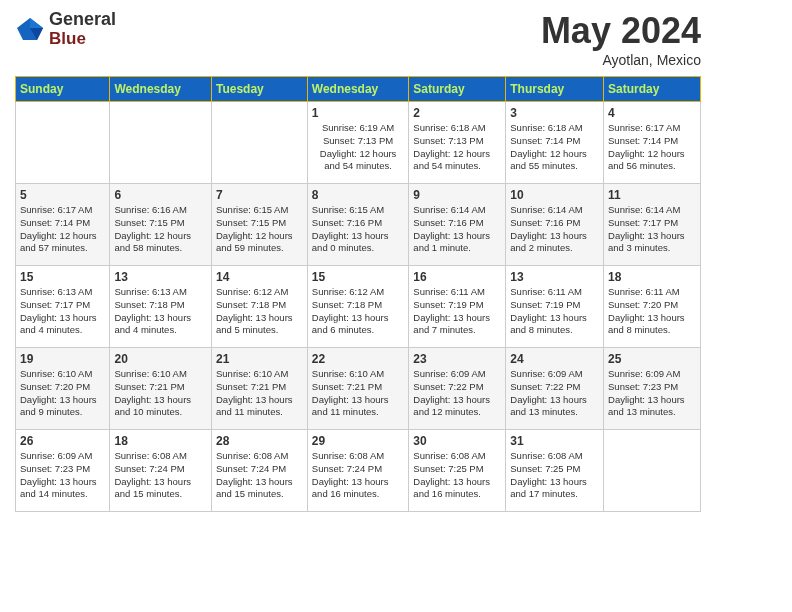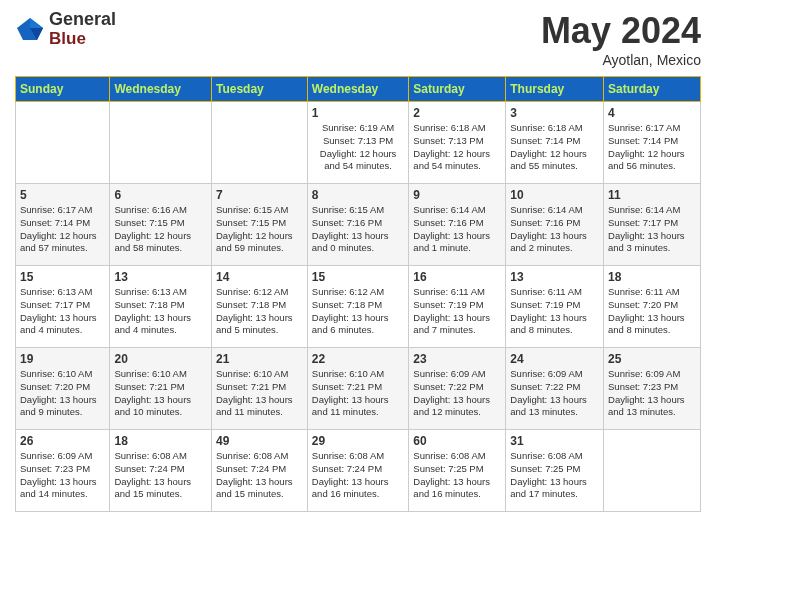--- a/index.html
+++ b/index.html
@@ -326,35 +326,35 @@
 and 14 minutes.</div>
           </td>
           <td>
             <div class="day-number">18</div>
             <div class="day-info" style="white-space: pre-line;">Sunrise: 6:08 AM
 Sunset: 7:24 PM
 Daylight: 13 hours
 and 15 minutes.</div>
           </td>
           <td>
-            <div class="day-number">49</div>
+            <div class="day-number">28</div>
             <div class="day-info" style="white-space: pre-line;">Sunrise: 6:08 AM
 Sunset: 7:24 PM
 Daylight: 13 hours
 and 15 minutes.</div>
           </td>
           <td>
             <div class="day-number">29</div>
             <div class="day-info" style="white-space: pre-line;">Sunrise: 6:08 AM
 Sunset: 7:24 PM
 Daylight: 13 hours
 and 16 minutes.</div>
           </td>
           <td>
-            <div class="day-number">60</div>
+            <div class="day-number">30</div>
             <div class="day-info" style="white-space: pre-line;">Sunrise: 6:08 AM
 Sunset: 7:25 PM
 Daylight: 13 hours
 and 16 minutes.</div>
           </td>
           <td>
             <div class="day-number">31</div>
             <div class="day-info" style="white-space: pre-line;">Sunrise: 6:08 AM
 Sunset: 7:25 PM
 Daylight: 13 hours

